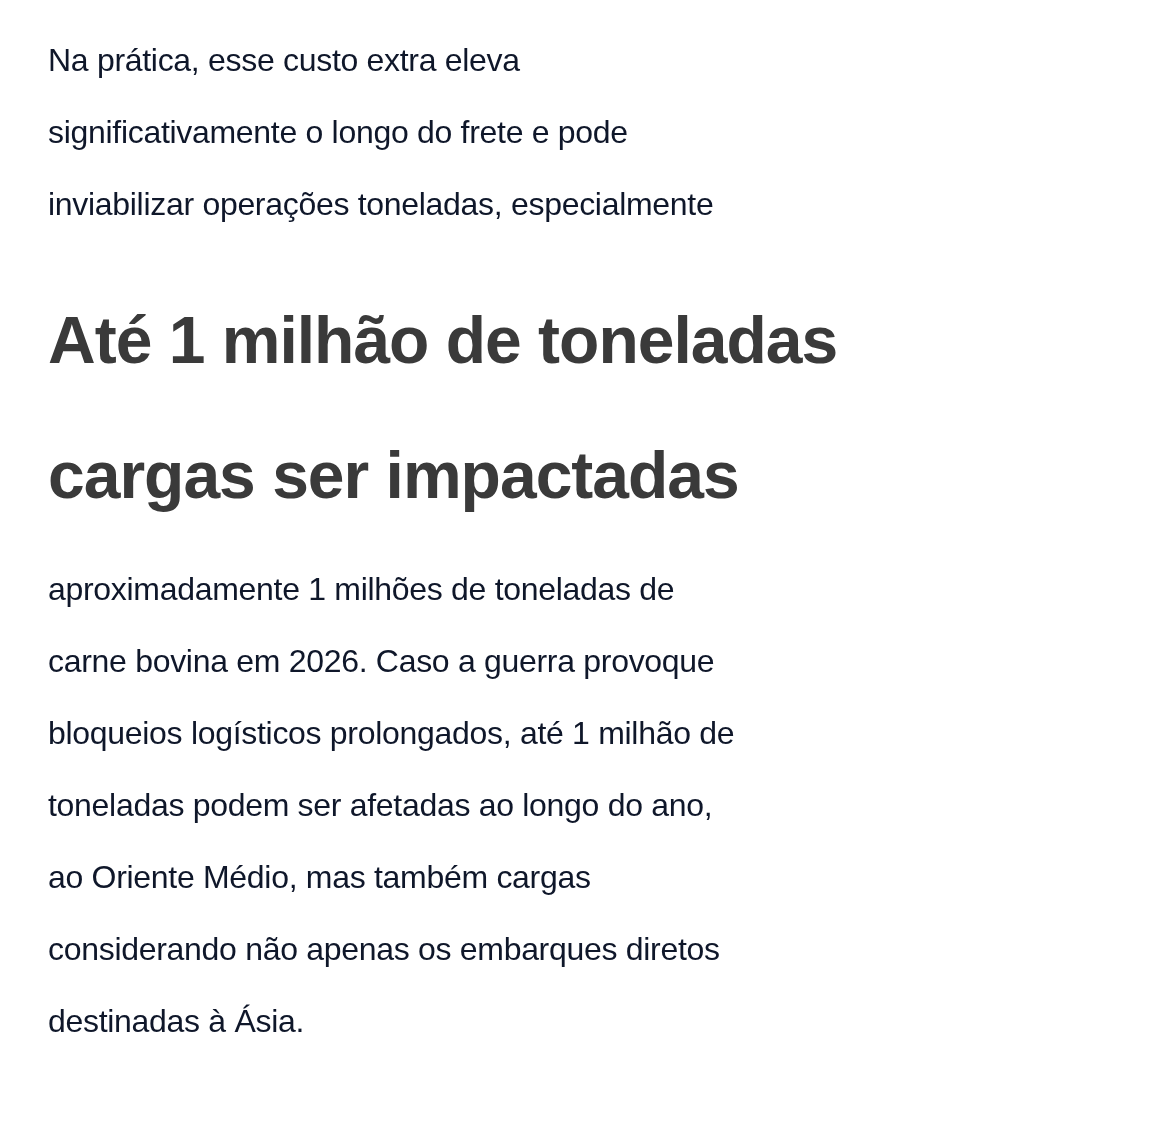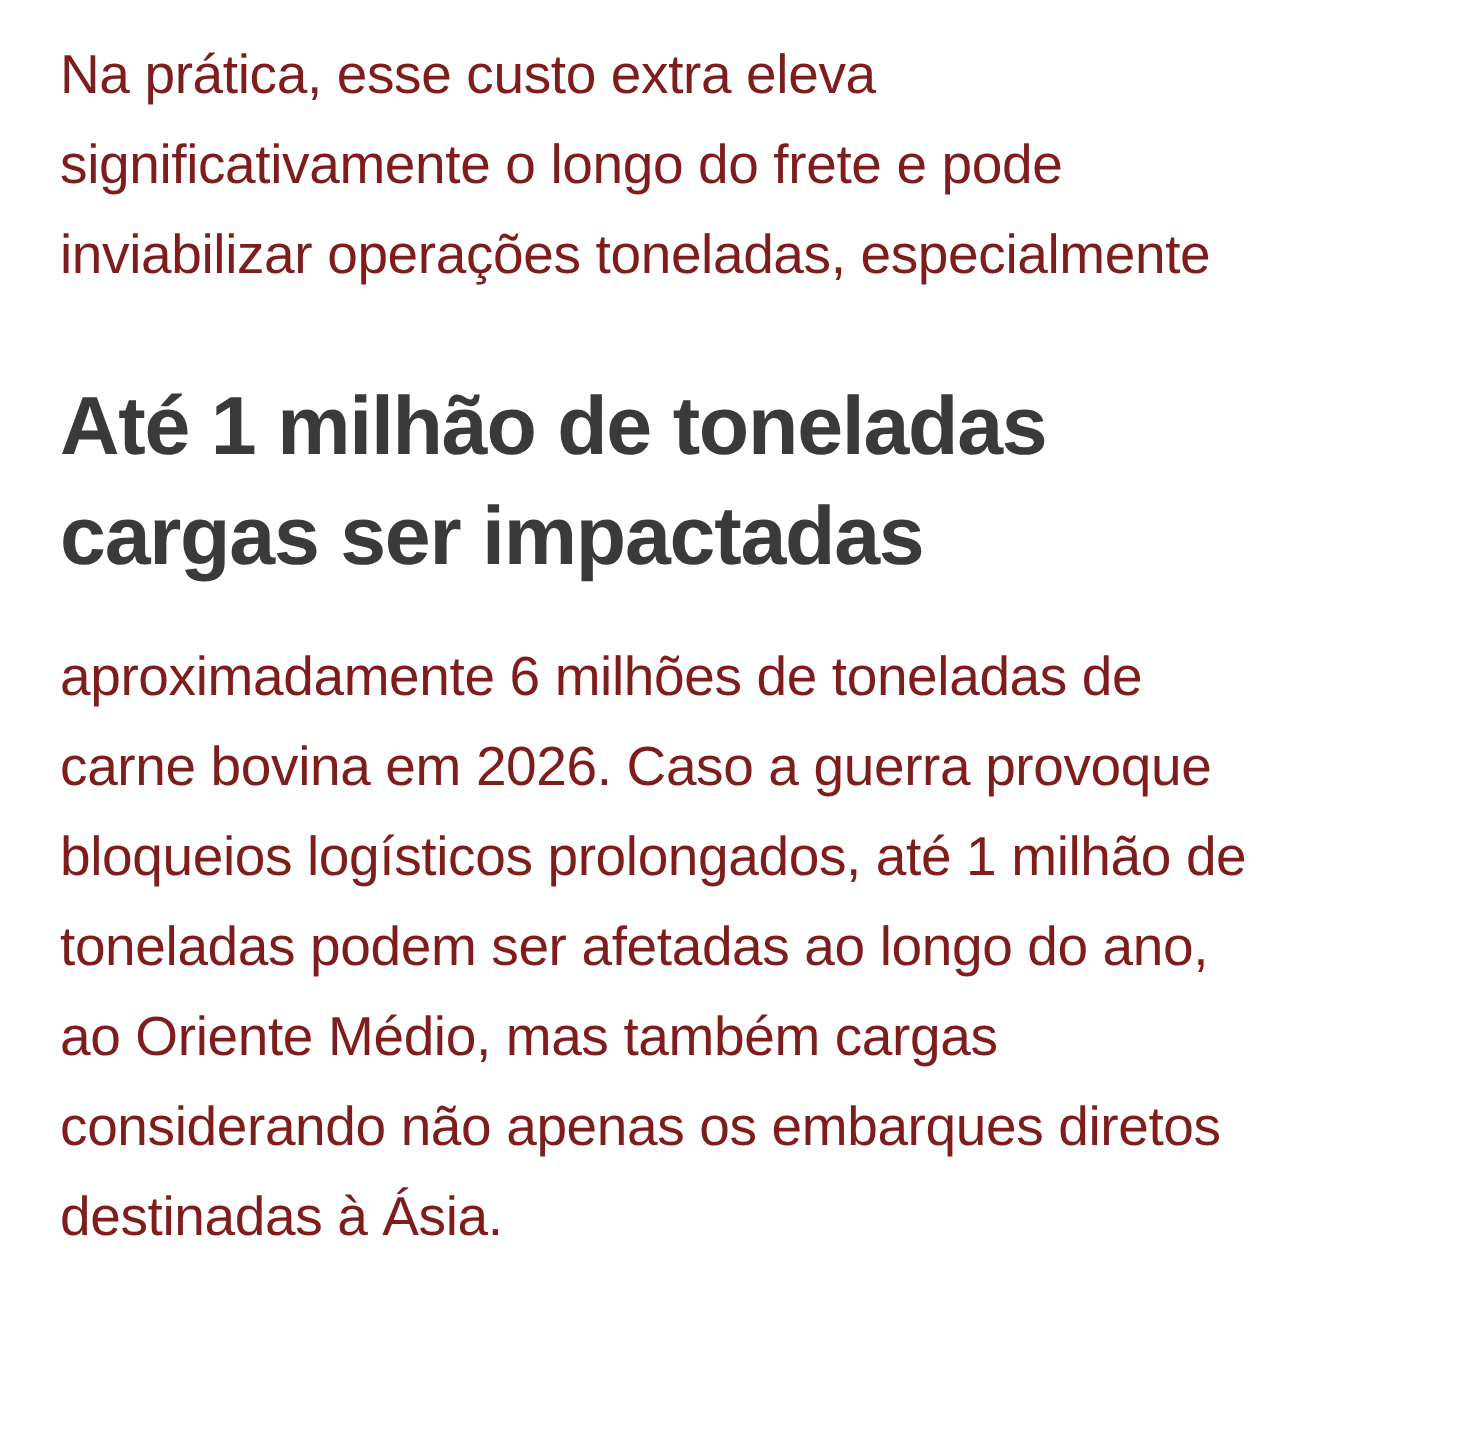--- a/index.html
+++ b/index.html
@@ -13,56 +13,57 @@
     overflow: hidden;
     font-family: "Liberation Sans", "DejaVu Sans", sans-serif;
   }
   .article {
     padding: 24px 48px 0 48px;
   }
   .paragraph {
     margin: 0;
   }
   .paragraph .line {
-    font-size: 44px;
+    font-size: 32px;
     line-height: 72px;
     letter-spacing: -0.3px;
-    color: #7f1d1d;
+    color: #0f172a;
     white-space: nowrap;
   }
   .section-heading {
     margin: 56px 0 34px 0;
   }
   .section-heading .line {
     font-size: 66px;
     line-height: 88px;
     font-weight: 700;
     letter-spacing: -1px;
     color: #3a3a3a;
     white-space: nowrap;
+    margin-top: 47px;
   }
 </style>
 </head>
 <body>
 
 <div class="article">
 
   <div class="paragraph">
     <div class="line">Na prática, esse custo extra eleva</div>
     <div class="line">significativamente o longo do frete e pode</div>
     <div class="line">inviabilizar operações toneladas, especialmente</div>
   </div>
 
   <div class="section-heading">
     <div class="line">Até 1 milhão de toneladas</div>
     <div class="line">cargas ser impactadas</div>
   </div>
 
   <div class="paragraph">
-    <div class="line">aproximadamente 6 milhões de toneladas de</div>
+    <div class="line">aproximadamente 1 milhões de toneladas de</div>
     <div class="line">carne bovina em 2026. Caso a guerra provoque</div>
     <div class="line">bloqueios logísticos prolongados, até 1 milhão de</div>
     <div class="line">toneladas podem ser afetadas ao longo do ano,</div>
     <div class="line">ao Oriente Médio, mas também cargas</div>
     <div class="line">considerando não apenas os embarques diretos</div>
     <div class="line">destinadas à Ásia.</div>
   </div>
 
 </div>
 

